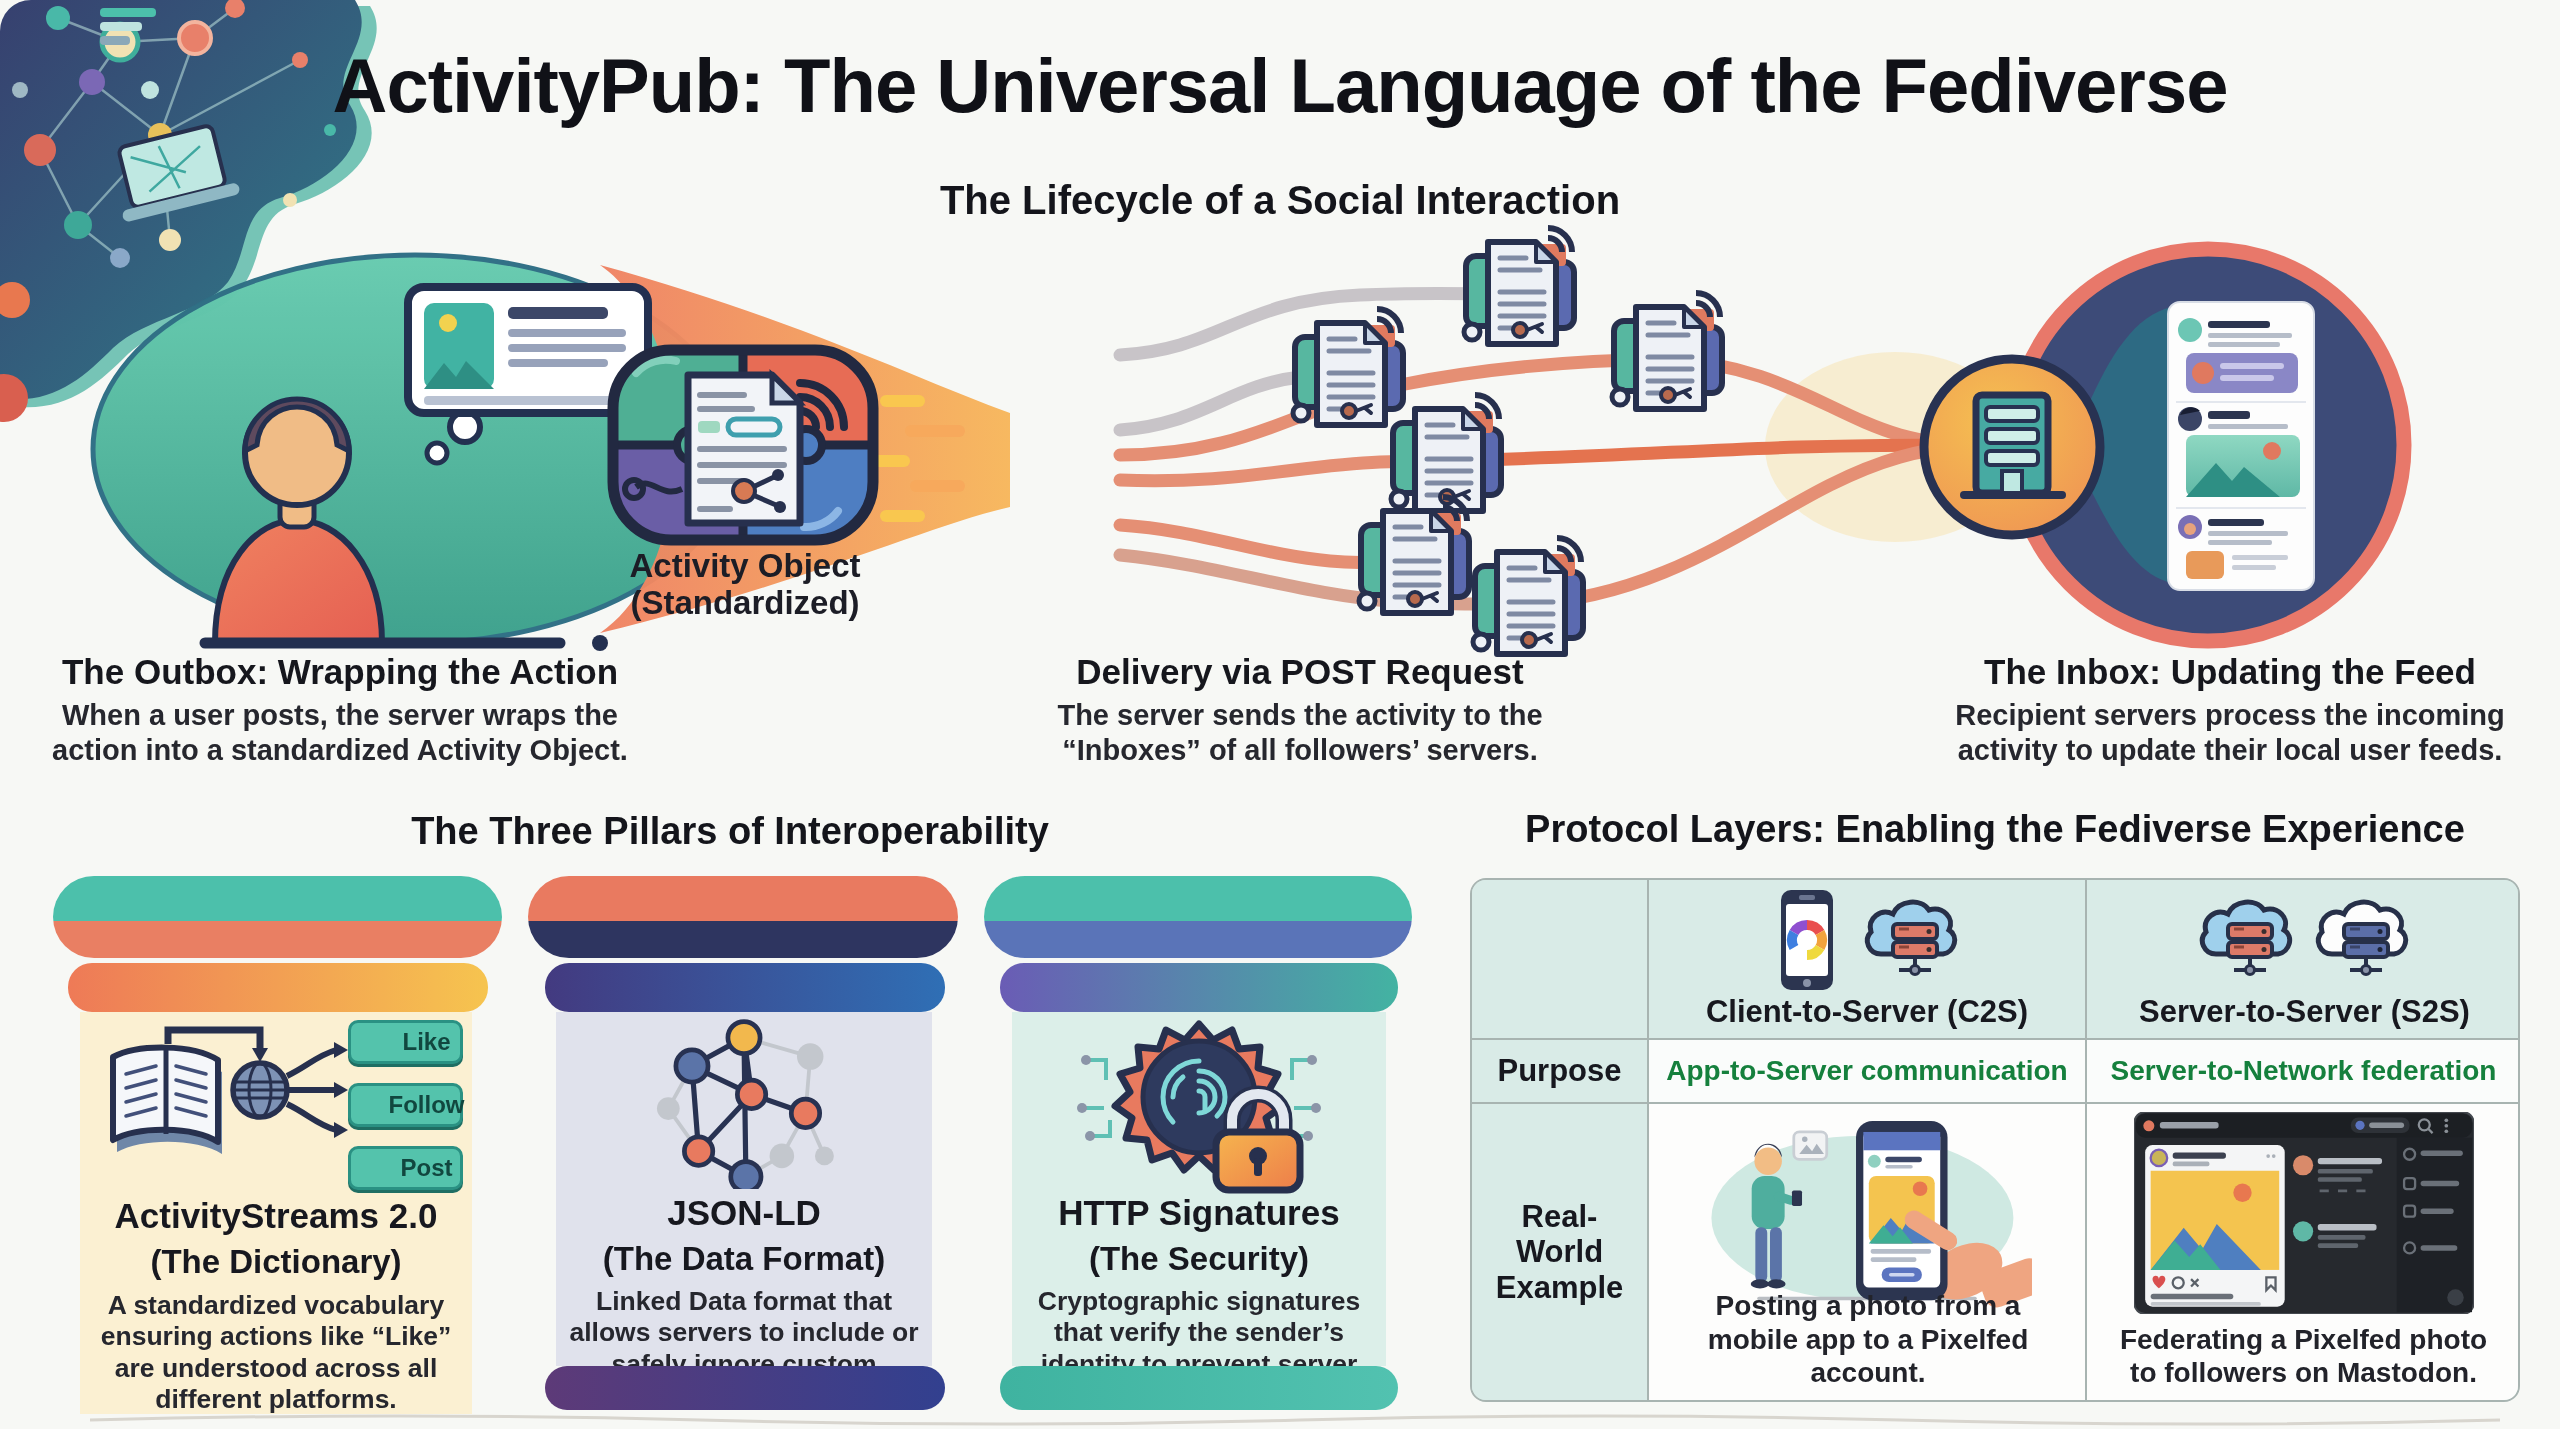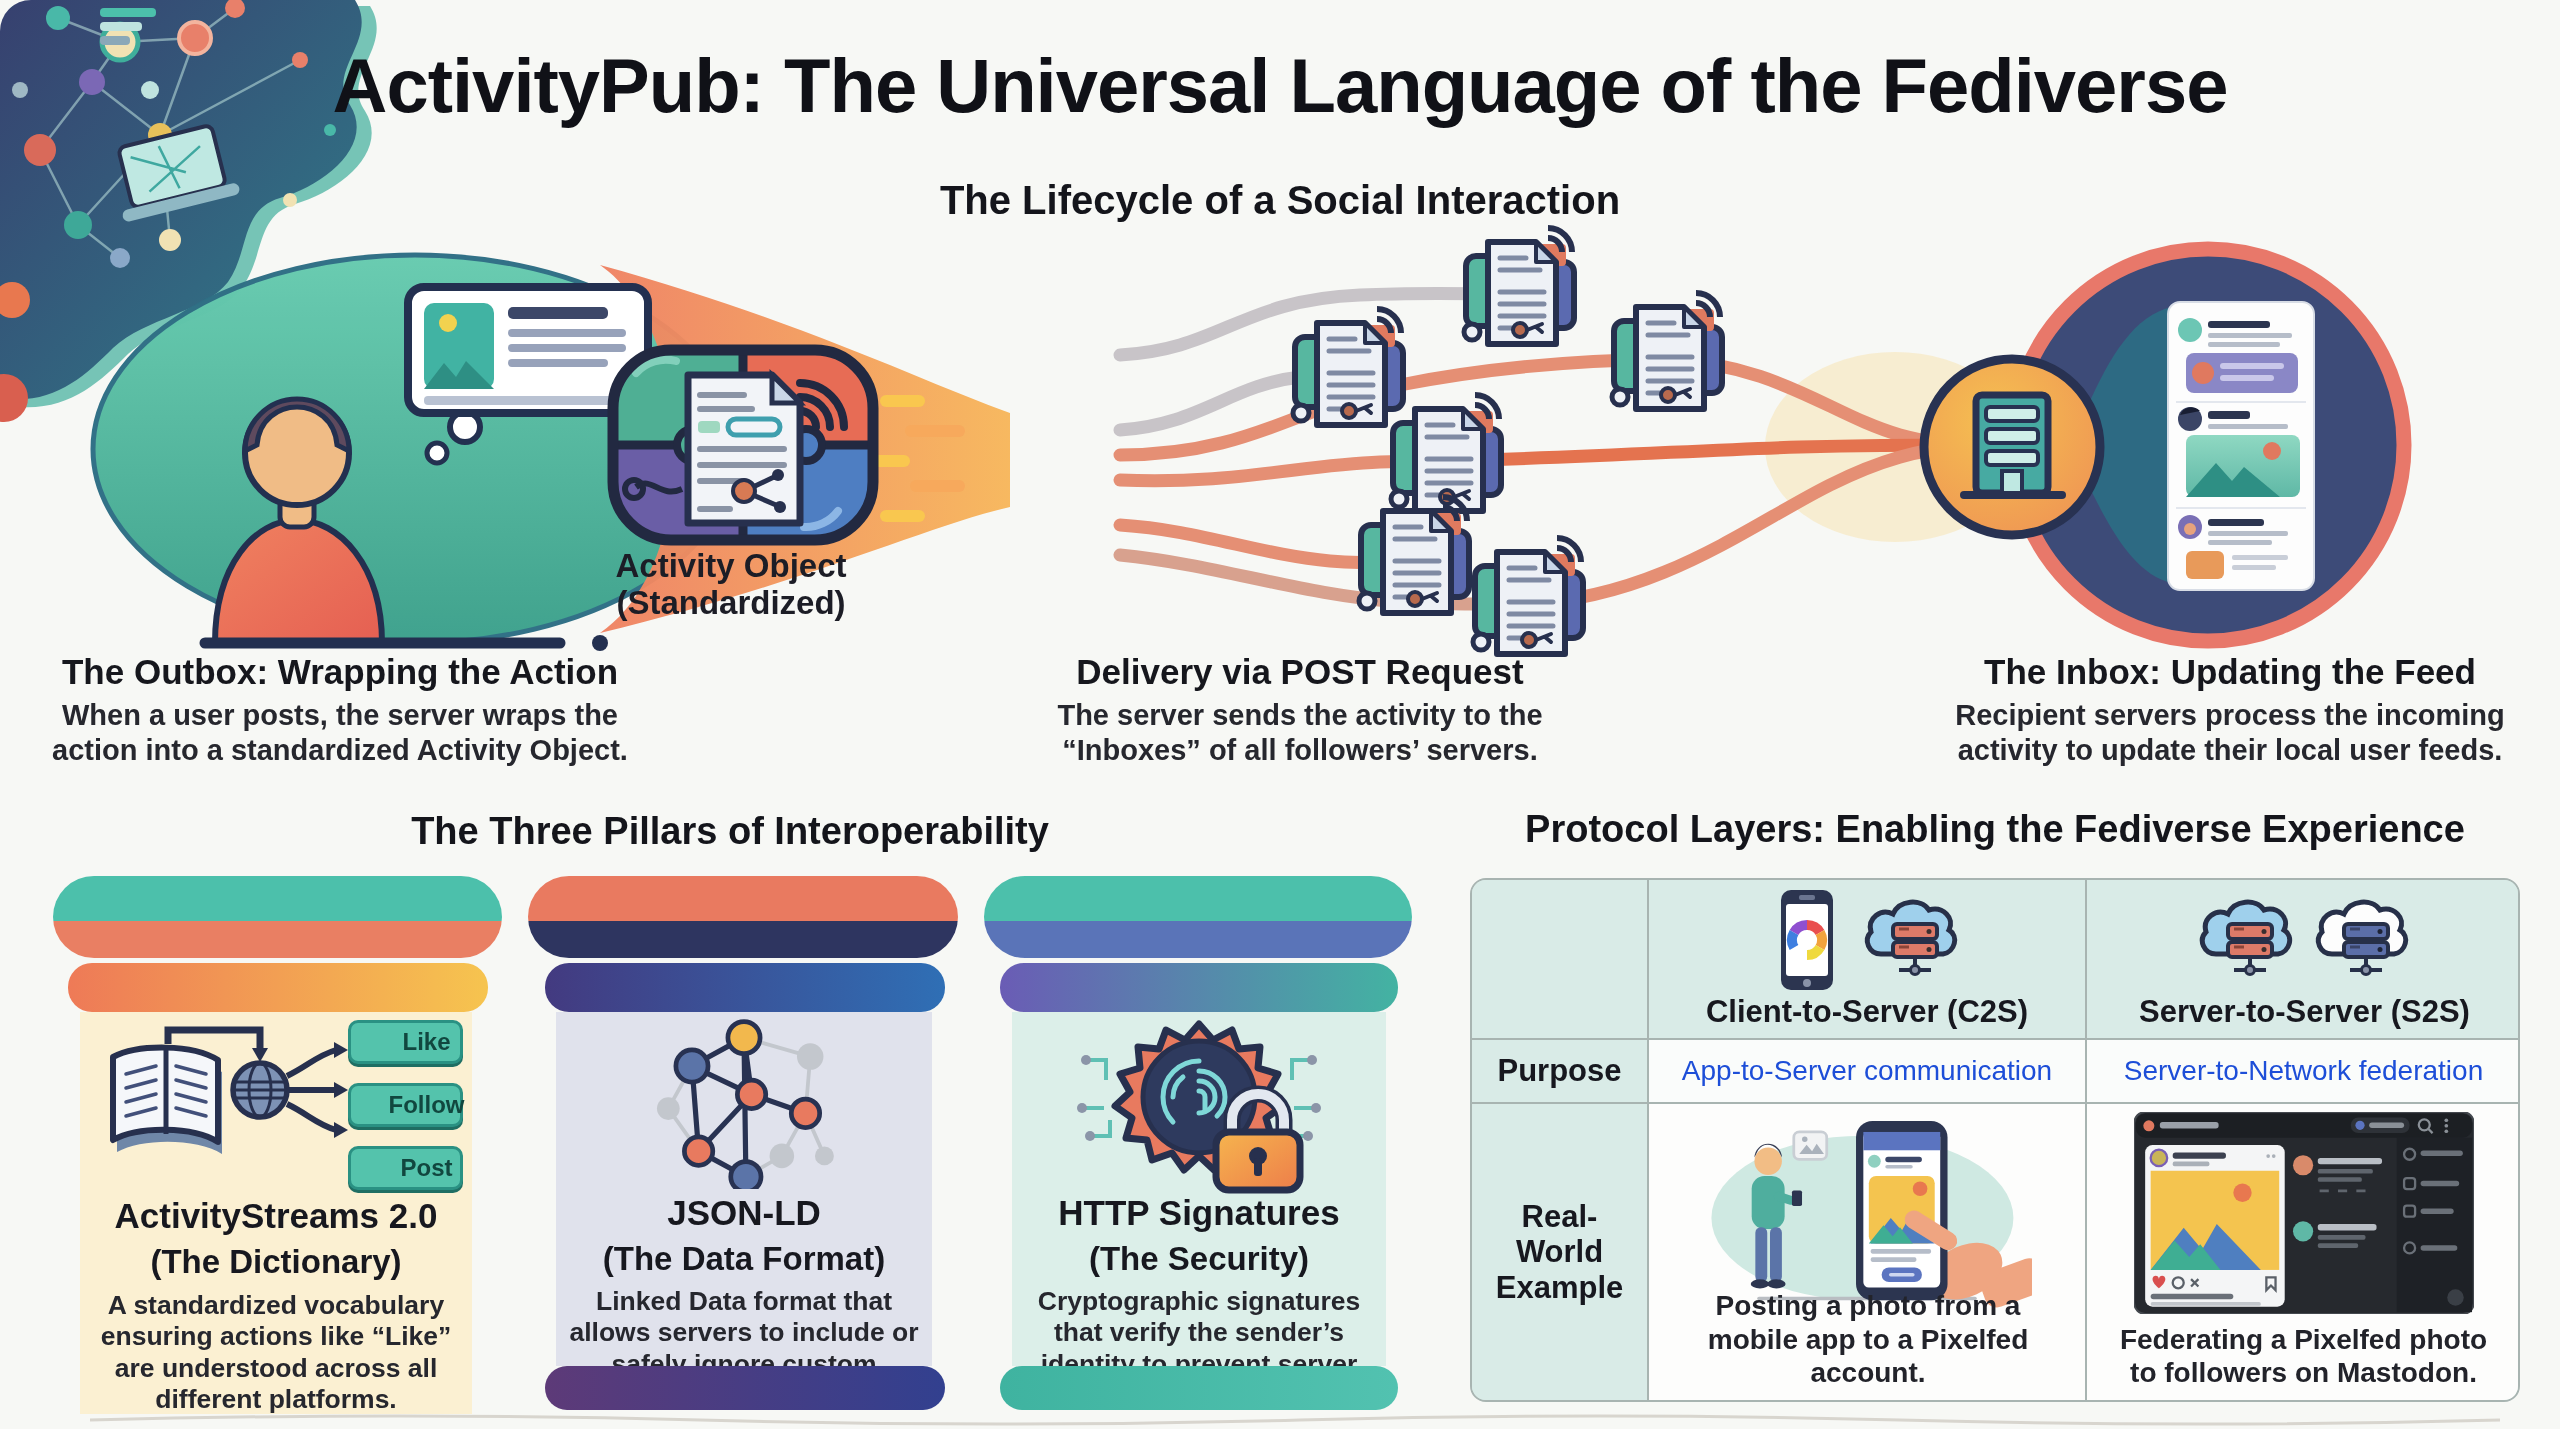--- a/index.html
+++ b/index.html
@@ -22,21 +22,21 @@
   .pillar-body { }
   .action-btn { position: absolute; width: 115px; height: 44px; background: #54c3ac; border: 3px solid #2a9183;
     border-radius: 10px; box-shadow: 0 3px 0 #1f6e63; display: flex; align-items: center; justify-content: center;
     font-size: 24px; font-weight: 700; color: #11473f; padding-left: 42px; }
   .table-wrap { border: 2px solid #a8b4b1; border-radius: 16px; overflow: hidden; background: #d9ebe7; }
   .tcell { position: absolute; }
   .tcell-border-r { border-right: 2px solid #a8b4b1; }
   .tcell-border-t { border-top: 2px solid #a8b4b1; }
   .thead-label { font-size: 31px; font-weight: 700; color: #17181f; }
   .trow-label { font-size: 31px; font-weight: 700; color: #17181f; line-height: 1.15; }
-  .tcell-text { font-size: 28px; font-weight: 400; color: #1d4ed8; }
+  .tcell-text { font-size: 28px; font-weight: 700; color: #15803d; }
   .tcaption { font-size: 28px; font-weight: 700; color: #22232a; line-height: 1.2; }
   svg { display: block; }
 </style>
 </head>
 <body>
 
 <div class="canvas">
 
   <svg class="abs" style="left:0;top:0" width="580" height="430" viewBox="0 0 580 430">
     <defs>
@@ -263,21 +263,21 @@
         <rect x="1976" y="170" width="72" height="98" rx="6" fill="#47aaa2" stroke="#283252" stroke-width="7"></rect>
         <rect x="1986" y="182" width="52" height="14" rx="4" fill="#cfeee8" stroke="#283252" stroke-width="4"></rect>
         <rect x="1986" y="204" width="52" height="14" rx="4" fill="#cfeee8" stroke="#283252" stroke-width="4"></rect>
         <rect x="1986" y="226" width="52" height="14" rx="4" fill="#cfeee8" stroke="#283252" stroke-width="4"></rect>
         <rect x="2002" y="246" width="20" height="22" fill="#bfe8e2" stroke="#283252" stroke-width="4"></rect>
         <path d="M1964,270 H2062" stroke="#283252" stroke-width="8" stroke-linecap="round"></path>
       </g>
     </g>
   </svg>
 
-  <div class="abs ctr" style="left:571px;top:548px;width:320px">
+  <div class="abs ctr" style="left:585px;top:548px;width:320px">
     <div class="ao-cap">Activity Object</div>
     <div class="ao-cap">(Standardized)</div>
   </div>
 
   <div class="abs ctr" style="left:30px;top:652px;width:620px">
     <div class="stage-title">The Outbox: Wrapping the Action</div>
     <div class="stage-desc">When a user posts, the server wraps the action into a standardized Activity Object.</div>
   </div>
   <div class="abs ctr" style="left:990px;top:652px;width:620px">
     <div class="stage-title">Delivery via POST Request</div>

